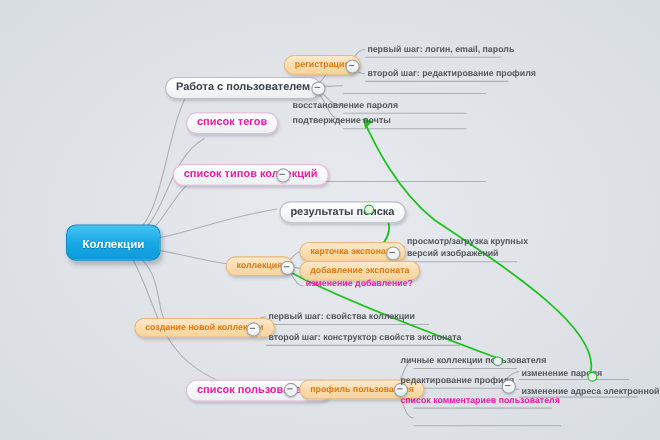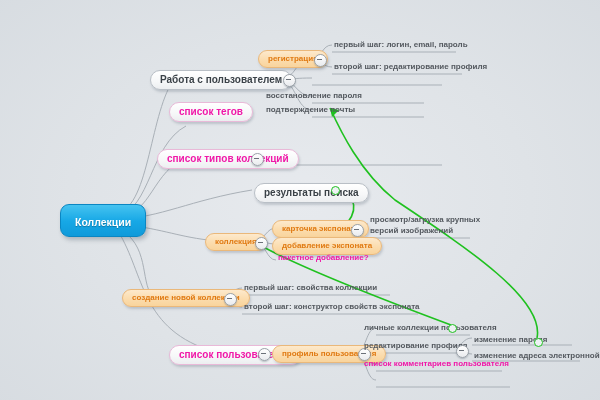--- a/index.html
+++ b/index.html
@@ -208,21 +208,21 @@
   </div>
   <div class="toggle" style="left:351px;top:224px;"></div>
   <div class="node pill-orange" style="left:272px;top:237px;">
     <span>добавление экспоната</span>
   </div>
 
   <div class="node leaf leaf2" style="left:368px;top:214px;">
     <span>просмотр/загрузка крупных версий изображений</span>
   </div>
   <div class="node leaf leaf-pink" style="left:276px;top:254px;">
-    <span>пакетное добавление?</span>
+    <span>изменение добавление?</span>
   </div>
 
   <div class="node pill-orange" style="left:122px;top:289px;">
     <span>создание новой коллекции</span>
   </div>
   <div class="toggle" style="left:224px;top:293px;"></div>
   <div class="node leaf" style="left:242px;top:284px;">
     <span>первый шаг: свойства коллекции</span>
   </div>
   <div class="node leaf" style="left:242px;top:303px;">

